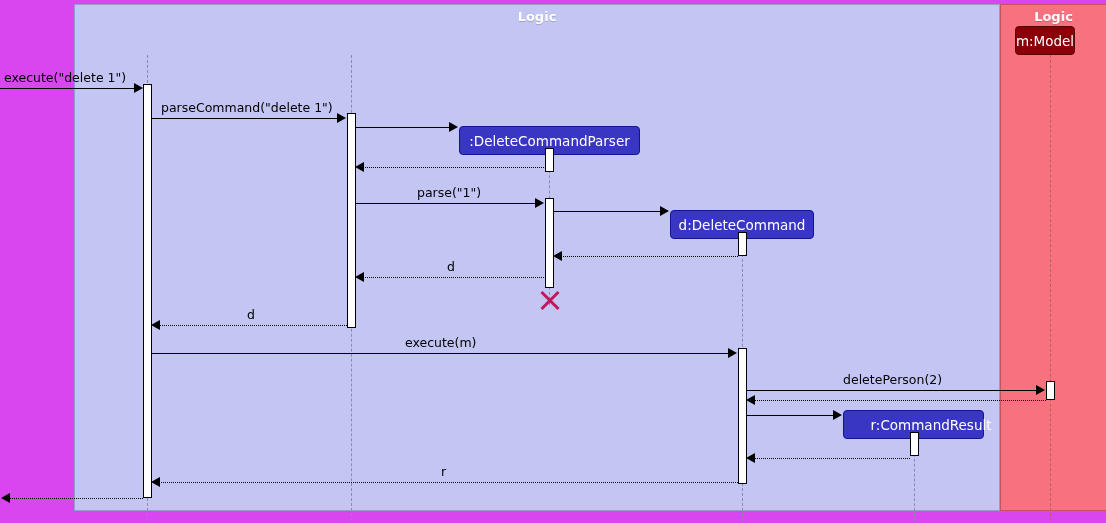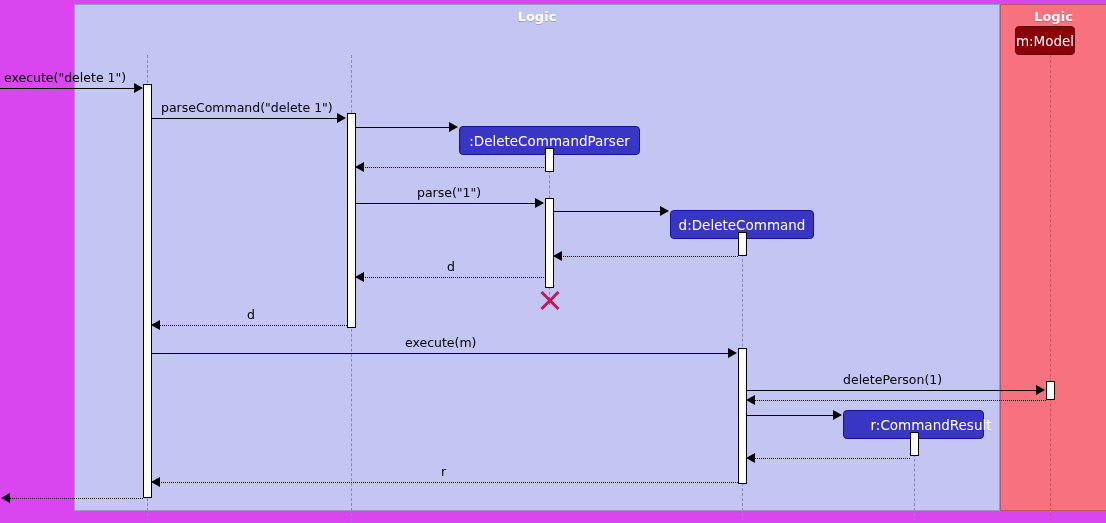--- a/index.html
+++ b/index.html
@@ -118,21 +118,21 @@
   <div class="msg ret" style="left:158px;top:325px;width:189px;"></div>
   <div class="arrowL" style="left:151px;top:320px;"></div>
   <div class="lbl" style="left:247px;top:307px;">d</div>
 
   <div class="msg" style="left:152px;top:353px;width:577px;"></div>
   <div class="arrowR" style="left:728px;top:348px;"></div>
   <div class="lbl" style="left:405px;top:335px;">execute(m)</div>
 
   <div class="msg" style="left:747px;top:390px;width:290px;"></div>
   <div class="arrowR" style="left:1036px;top:385px;"></div>
-  <div class="lbl" style="left:843px;top:372px;">deletePerson(1)</div>
+  <div class="lbl" style="left:843px;top:372px;">deletePerson(2)</div>
 
   <div class="msg ret" style="left:753px;top:400px;width:293px;"></div>
   <div class="arrowL" style="left:746px;top:395px;"></div>
 
   <div class="msg" style="left:747px;top:415px;width:87px;"></div>
   <div class="arrowR" style="left:833px;top:410px;"></div>
 
   <div class="msg ret" style="left:753px;top:458px;width:157px;"></div>
   <div class="arrowL" style="left:746px;top:453px;"></div>
 

